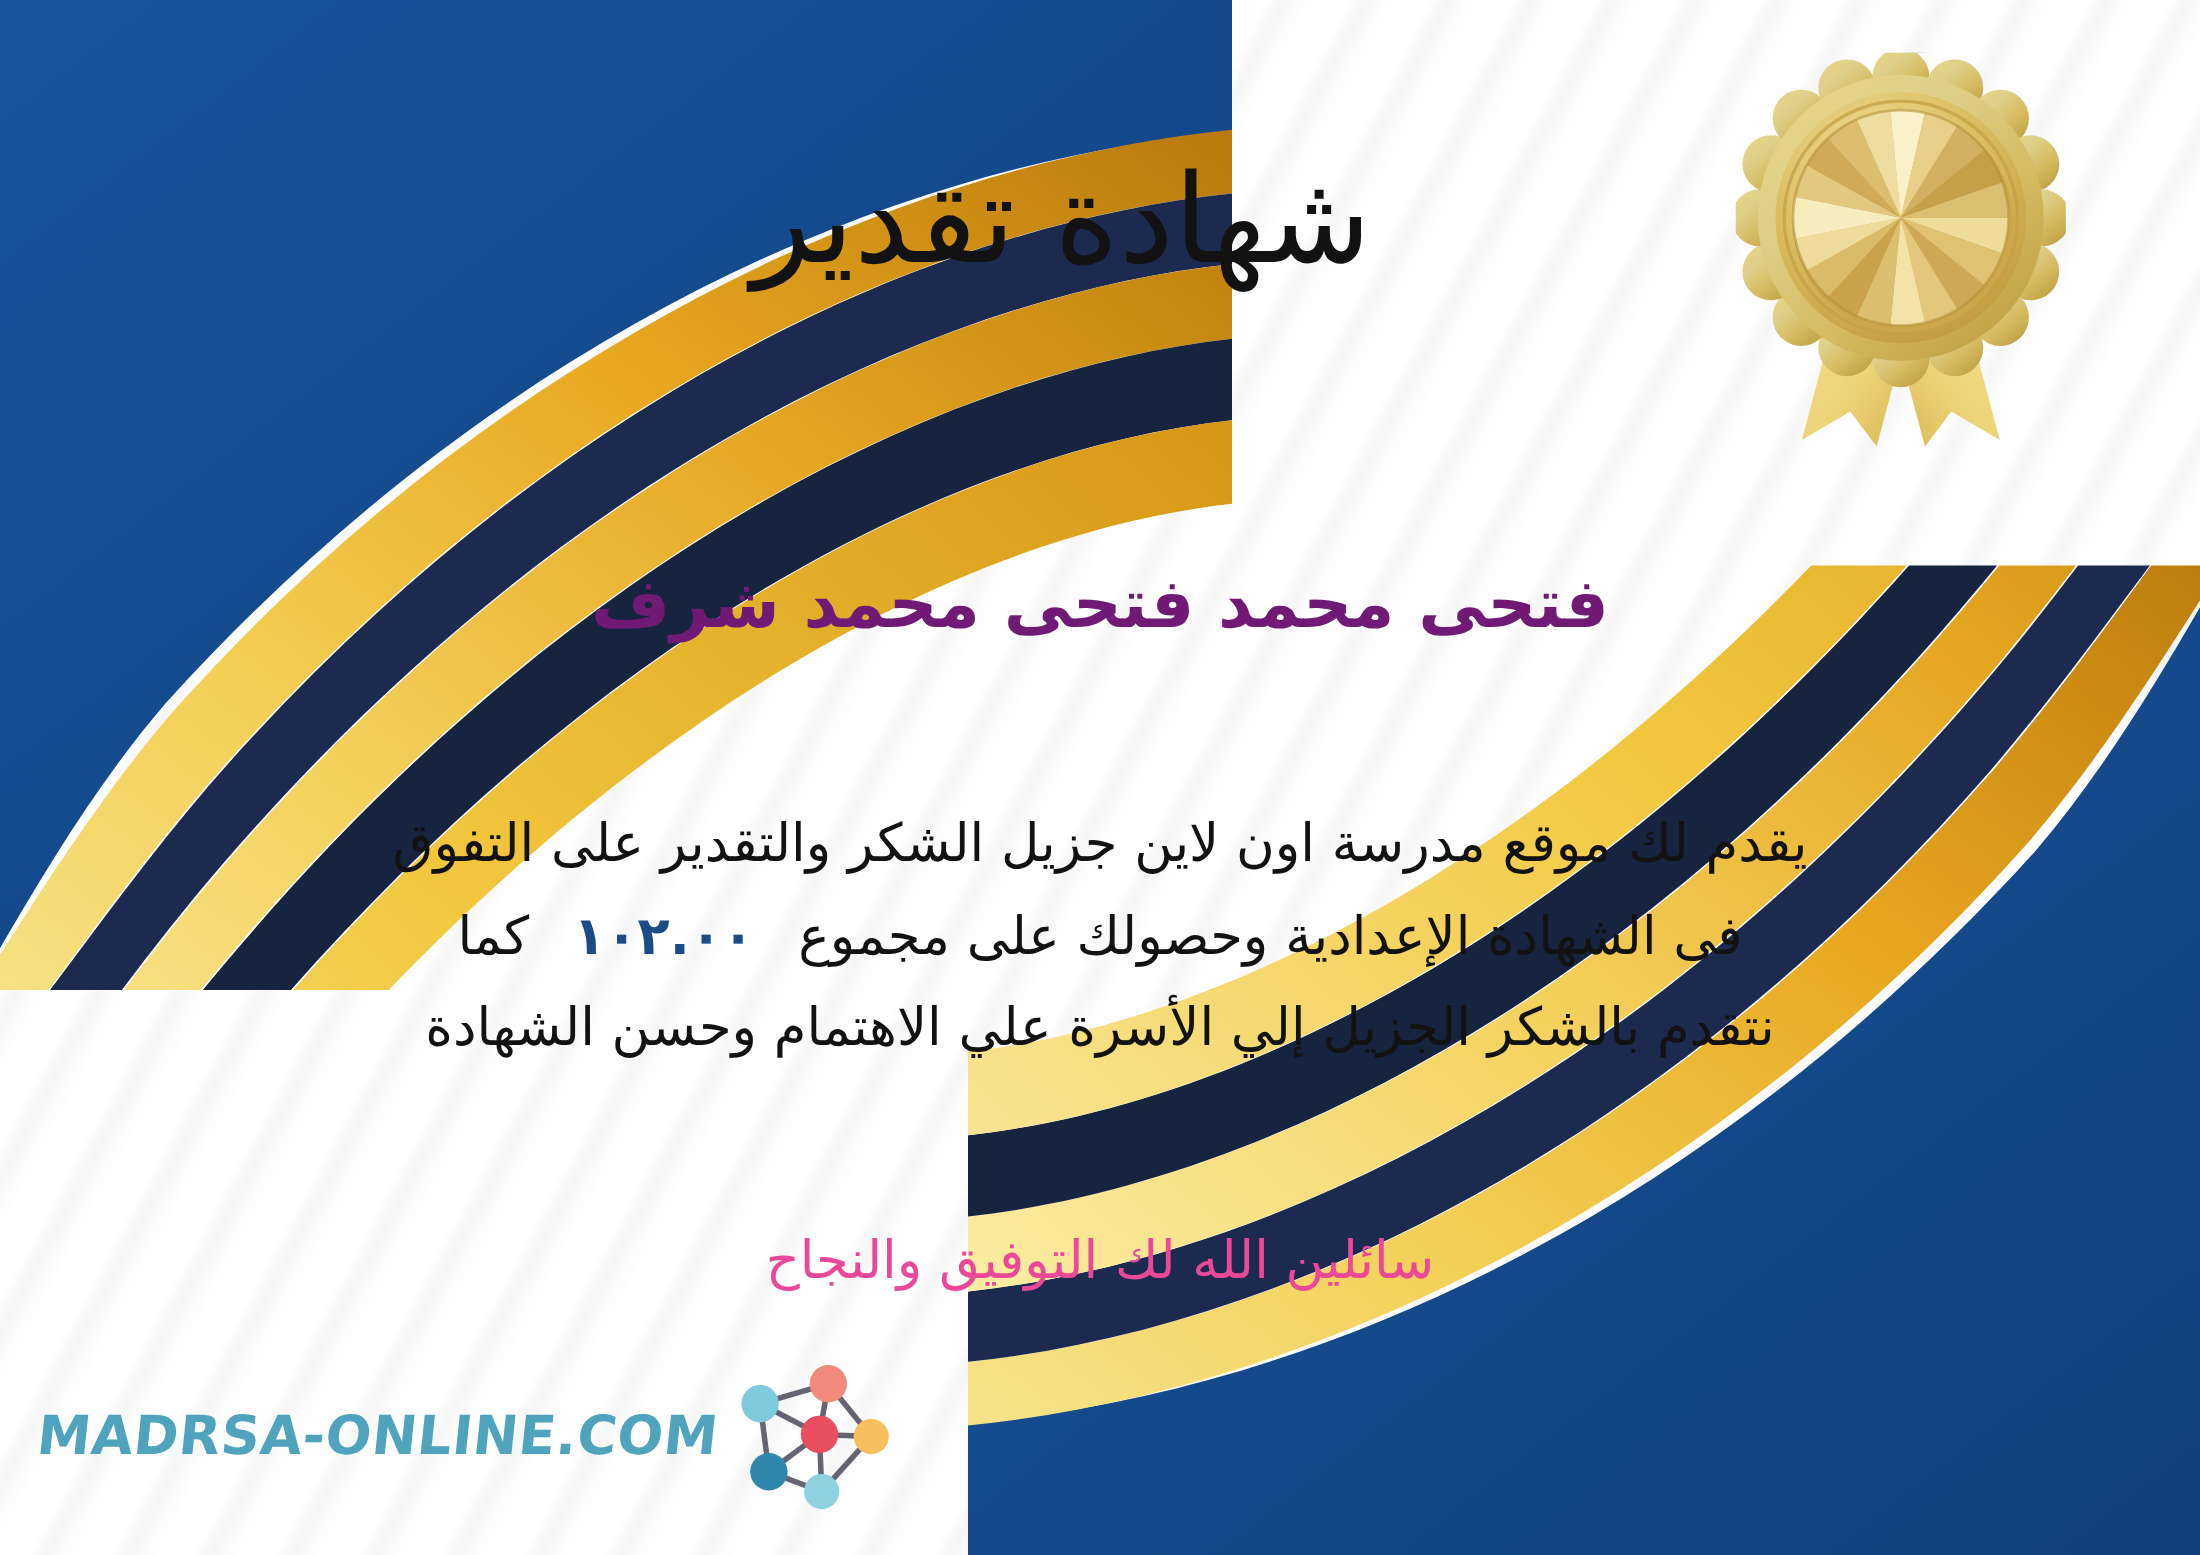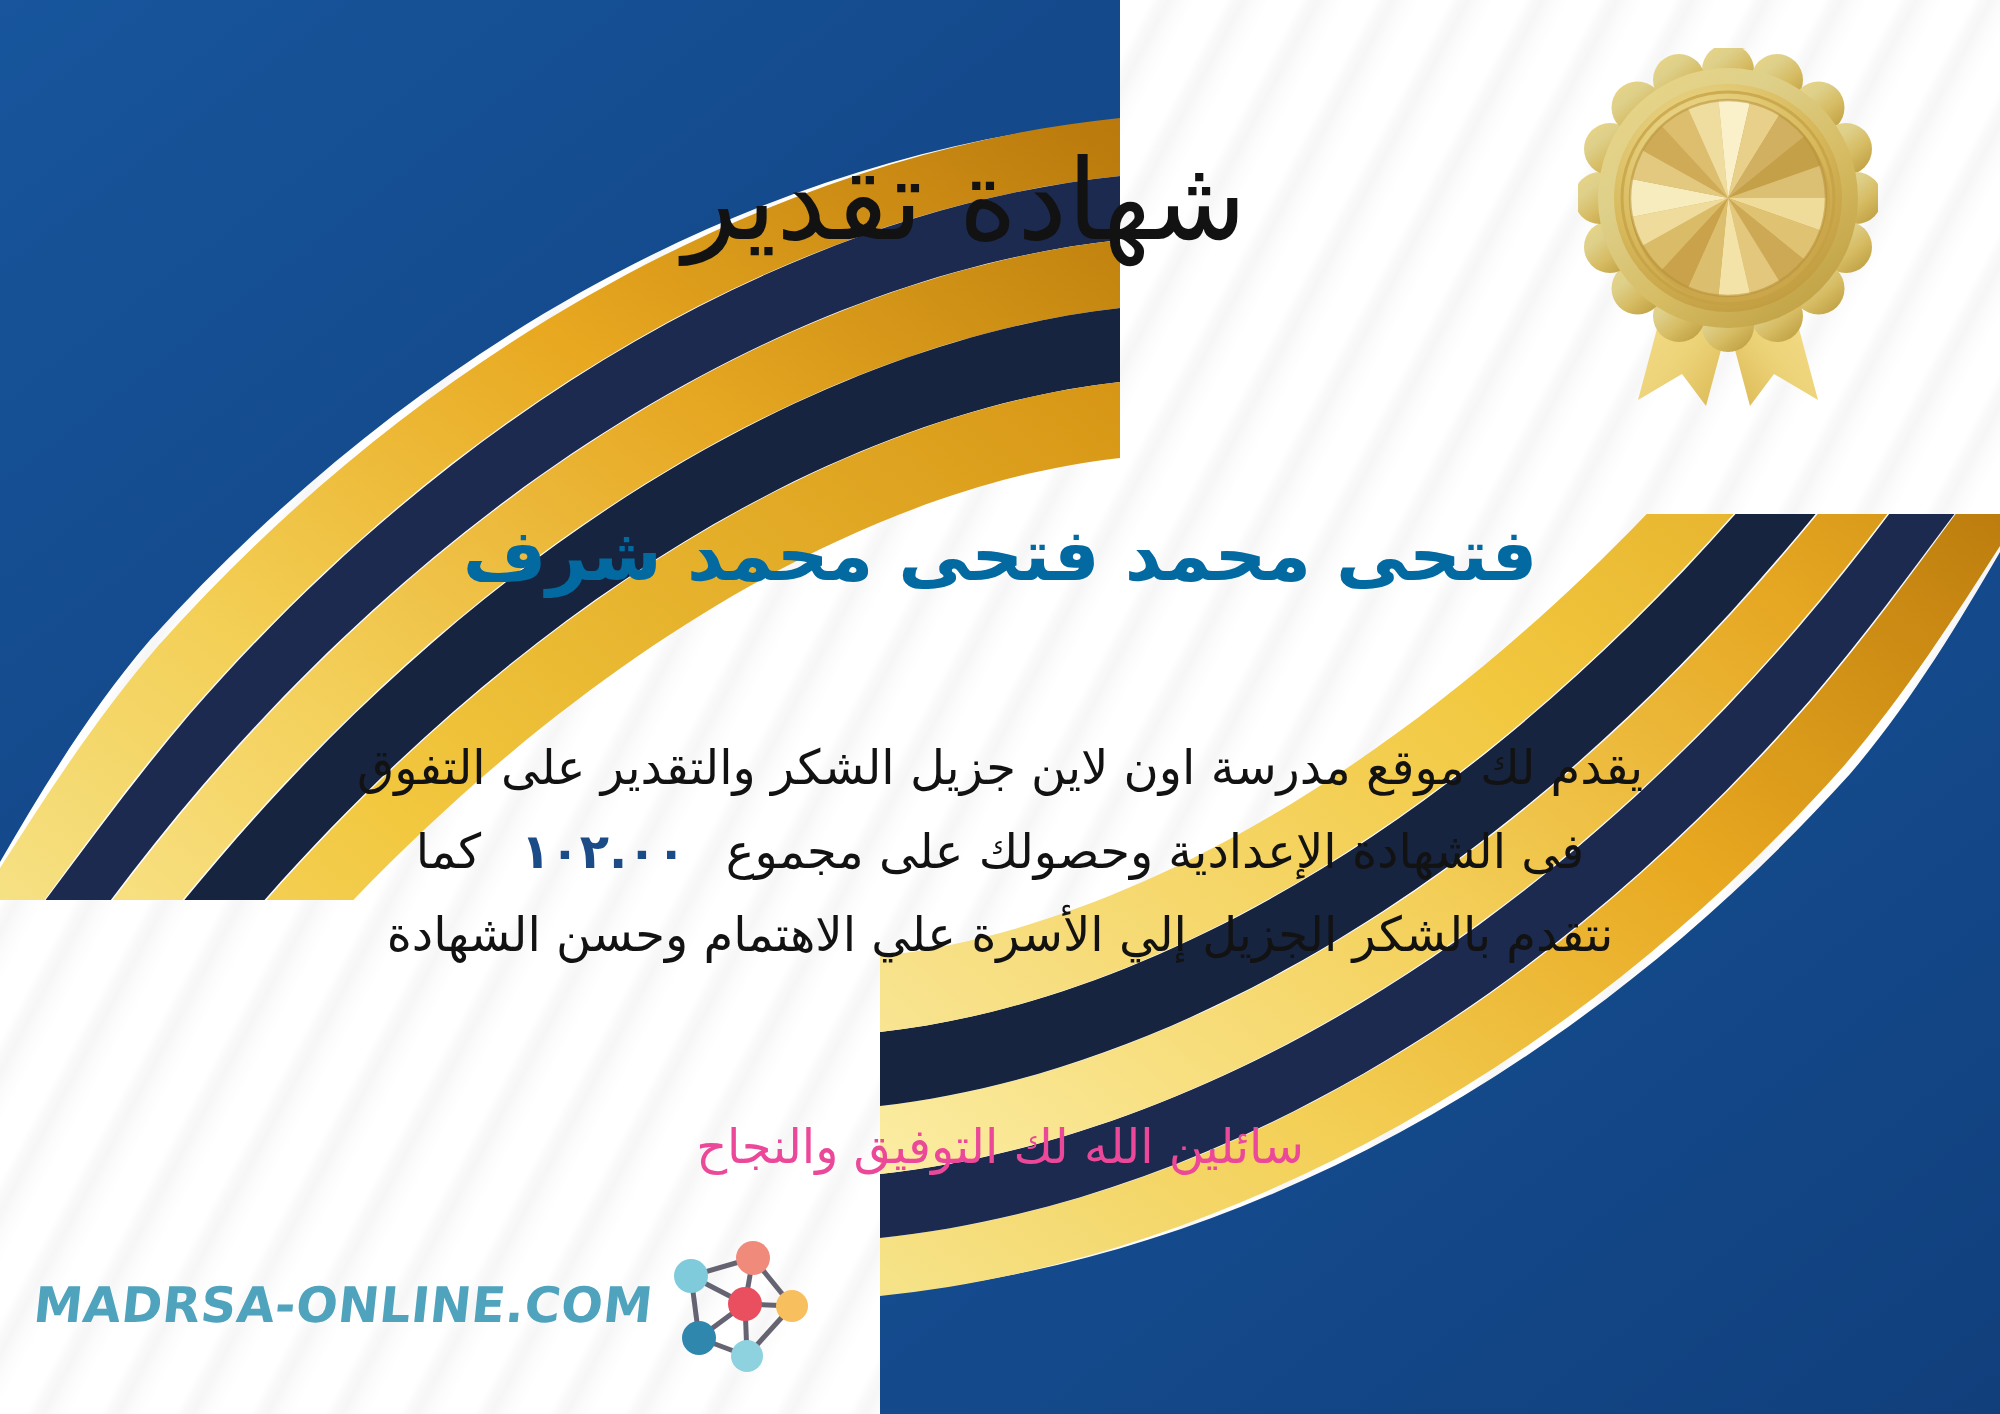--- a/index.html
+++ b/index.html
@@ -82,23 +82,23 @@
     padding-right: 70px;
     box-sizing: border-box;
   }
 
   #recipient-name {
     position: absolute;
     top: 512px;
     left: 0;
     width: 100%;
     text-align: center;
-    font-size: 72px;
+    font-size: 62px;
     font-weight: 700;
-    color: #0369a1;
+    color: #701a75;
     line-height: 1.2;
   }
 
   #body-text {
     position: absolute;
     top: 726px;
     left: 46px;
     right: 46px;
     text-align: center;
     font-size: 48px;

